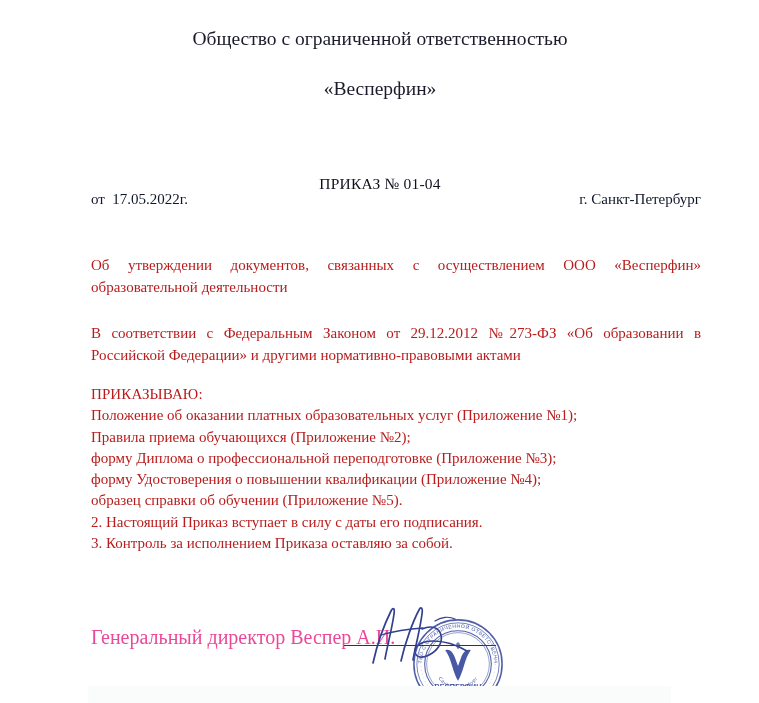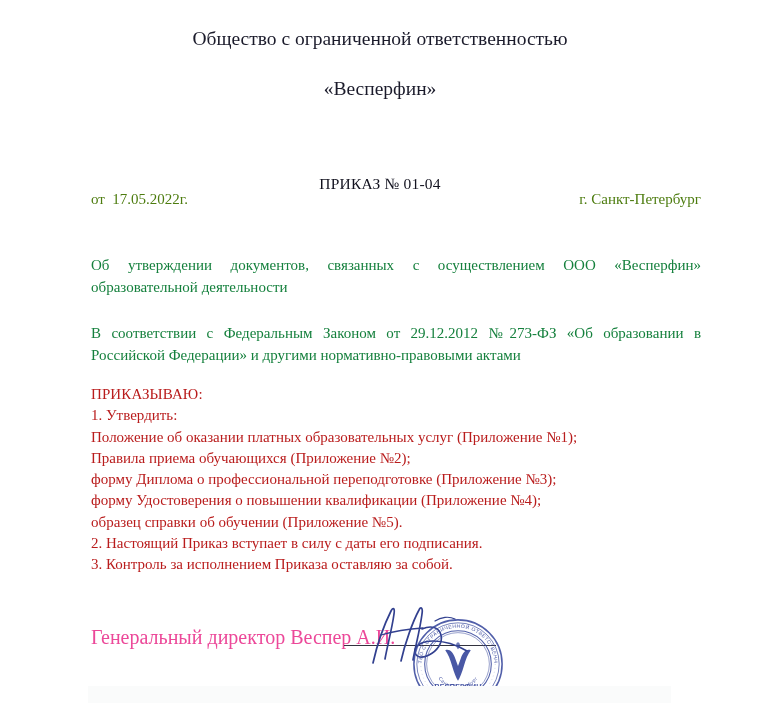--- a/index.html
+++ b/index.html
@@ -56,35 +56,35 @@
   
   .meta-row {
     position: absolute;
     left: 91px;
     top: 191px;
     width: 610px;
     display: flex;
     justify-content: space-between;
     align-items: baseline;
     font-size: 15px;
-    color: #4d7c0f;
+    color: #0f172a;
   }
   .meta-row .date { white-space: pre; }
   .meta-row .city { white-space: pre; }
 
   
   .para {
     position: absolute;
     left: 91px;
     width: 610px;
     font-size: 15px;
     line-height: 21.5px;
     text-align: justify;
     text-justify: inter-word;
-    color: #15803d;
+    color: #b91c1c;
   }
   .para.subject  { top: 255px; }
   .para.basis    { top: 323px; }
 
   .block-list {
     position: absolute;
     left: 91px;
     top: 384px;
     width: 610px;
     font-size: 15px;
@@ -166,21 +166,20 @@
     <span class="date">от  17.05.2022г.</span>
     <span class="city">г. Санкт-Петербург</span>
   </div>
 
   <div class="para subject">Об утверждении документов, связанных с осуществлением ООО «Весперфин» образовательной деятельности</div>
 
   <div class="para basis">В соответствии с Федеральным Законом от 29.12.2012 №273-ФЗ «Об образовании в Российской Федерации» и другими нормативно-правовыми актами</div>
 
   <div class="block-list">
     <div class="row cmd">ПРИКАЗЫВАЮ:</div>
-    <div class="row">1. Утвердить:</div>
     <div class="row">Положение об оказании платных образовательных услуг (Приложение №1);</div>
     <div class="row">Правила приема обучающихся (Приложение №2);</div>
     <div class="row">форму Диплома о профессиональной переподготовке (Приложение №3);</div>
     <div class="row">форму Удостоверения о повышении квалификации (Приложение №4);</div>
     <div class="row">образец справки об обучении (Приложение №5).</div>
     <div class="row">2. Настоящий Приказ вступает в силу с даты его подписания.</div>
     <div class="row">3. Контроль за исполнением Приказа оставляю за собой.</div>
   </div>
 
   <div class="sign-area">

